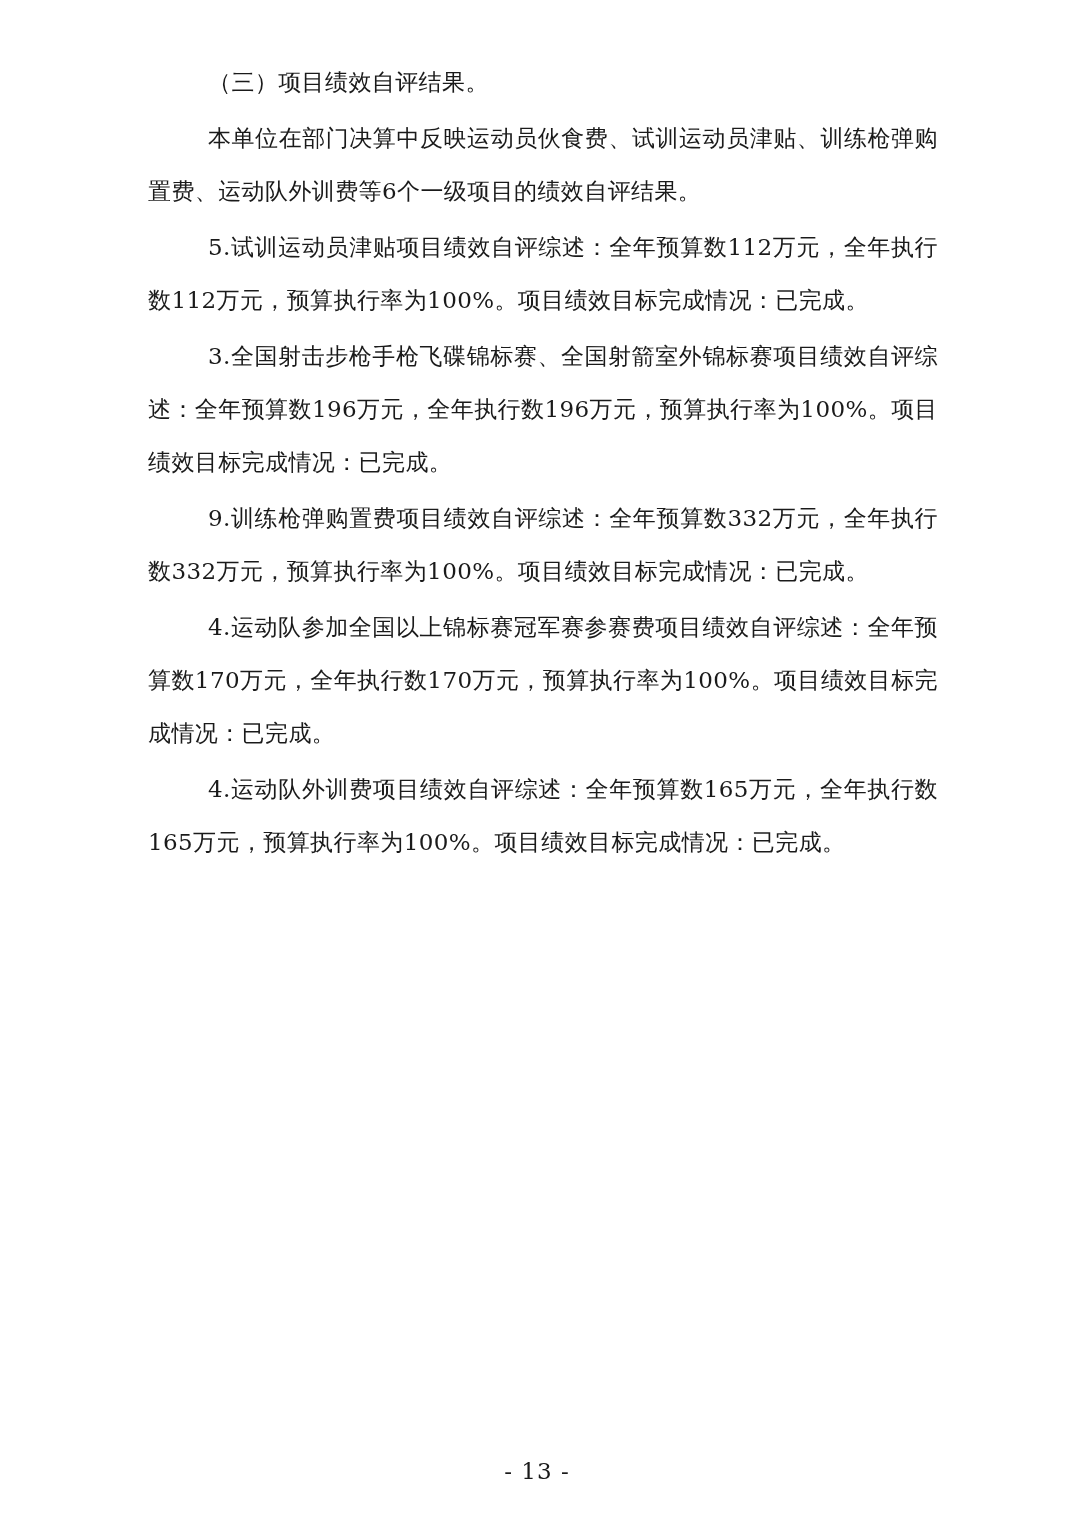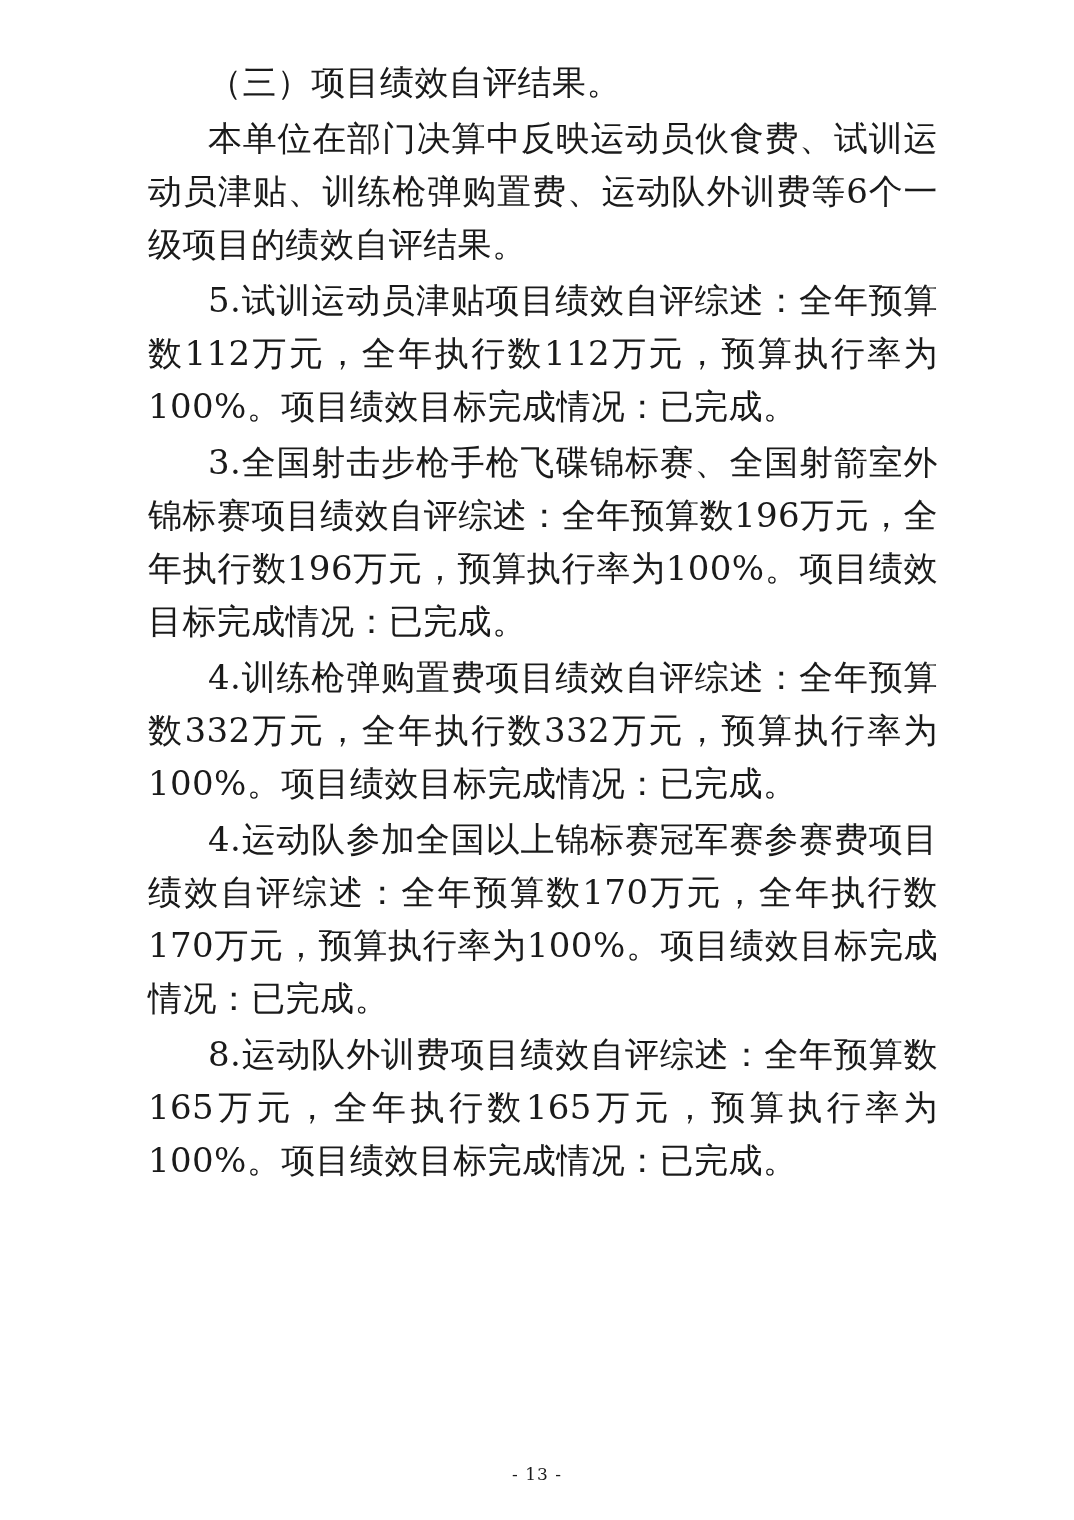--- a/index.html
+++ b/index.html
@@ -20,50 +20,50 @@
     box-sizing: border-box;
     overflow: hidden;
   }
   .content {
     position: absolute;
     left: 148px;
     top: 56px;
     width: 790px;
   }
   .para {
-    font-size: 34px;
+    font-size: 23px;
     line-height: 53px;
     text-align: justify;
     text-justify: inter-ideograph;
     margin: 0 0 3px 0;
     letter-spacing: 0.4px;
     font-family: "DejaVu Serif", "Liberation Serif", serif;
   }
   .indent {
     text-indent: 60px;
   }
   .footer {
     position: absolute;
     left: 0;
     right: 0;
     bottom: 36px;
     text-align: center;
-    font-size: 17px;
+    font-size: 23px;
     font-family: "DejaVu Serif", "Liberation Serif", serif;
     color: #1a1a1a;
     letter-spacing: 1px;
   }
 </style>
 </head>
 <body>
 
 <div class="page">
   <div class="content">
     <p class="para indent">（三）项目绩效自评结果。</p>
     <p class="para indent">本单位在部门决算中反映运动员伙食费、试训运动员津贴、训练枪弹购置费、运动队外训费等6个一级项目的绩效自评结果。</p>
     <p class="para indent">5.试训运动员津贴项目绩效自评综述：全年预算数112万元，全年执行数112万元，预算执行率为100%。项目绩效目标完成情况：已完成。</p>
     <p class="para indent">3.全国射击步枪手枪飞碟锦标赛、全国射箭室外锦标赛项目绩效自评综述：全年预算数196万元，全年执行数196万元，预算执行率为100%。项目绩效目标完成情况：已完成。</p>
-    <p class="para indent">4.训练枪弹购置费项目绩效自评综述：全年预算数332万元，全年执行数332万元，预算执行率为100%。项目绩效目标完成情况：已完成。</p>
+    <p class="para indent">9.训练枪弹购置费项目绩效自评综述：全年预算数332万元，全年执行数332万元，预算执行率为100%。项目绩效目标完成情况：已完成。</p>
     <p class="para indent">4.运动队参加全国以上锦标赛冠军赛参赛费项目绩效自评综述：全年预算数170万元，全年执行数170万元，预算执行率为100%。项目绩效目标完成情况：已完成。</p>
-    <p class="para indent">8.运动队外训费项目绩效自评综述：全年预算数165万元，全年执行数165万元，预算执行率为100%。项目绩效目标完成情况：已完成。</p>
+    <p class="para indent">4.运动队外训费项目绩效自评综述：全年预算数165万元，全年执行数165万元，预算执行率为100%。项目绩效目标完成情况：已完成。</p>
   </div>
   <div class="footer">- 13 -</div>
 </div>
 
 </body></html>

